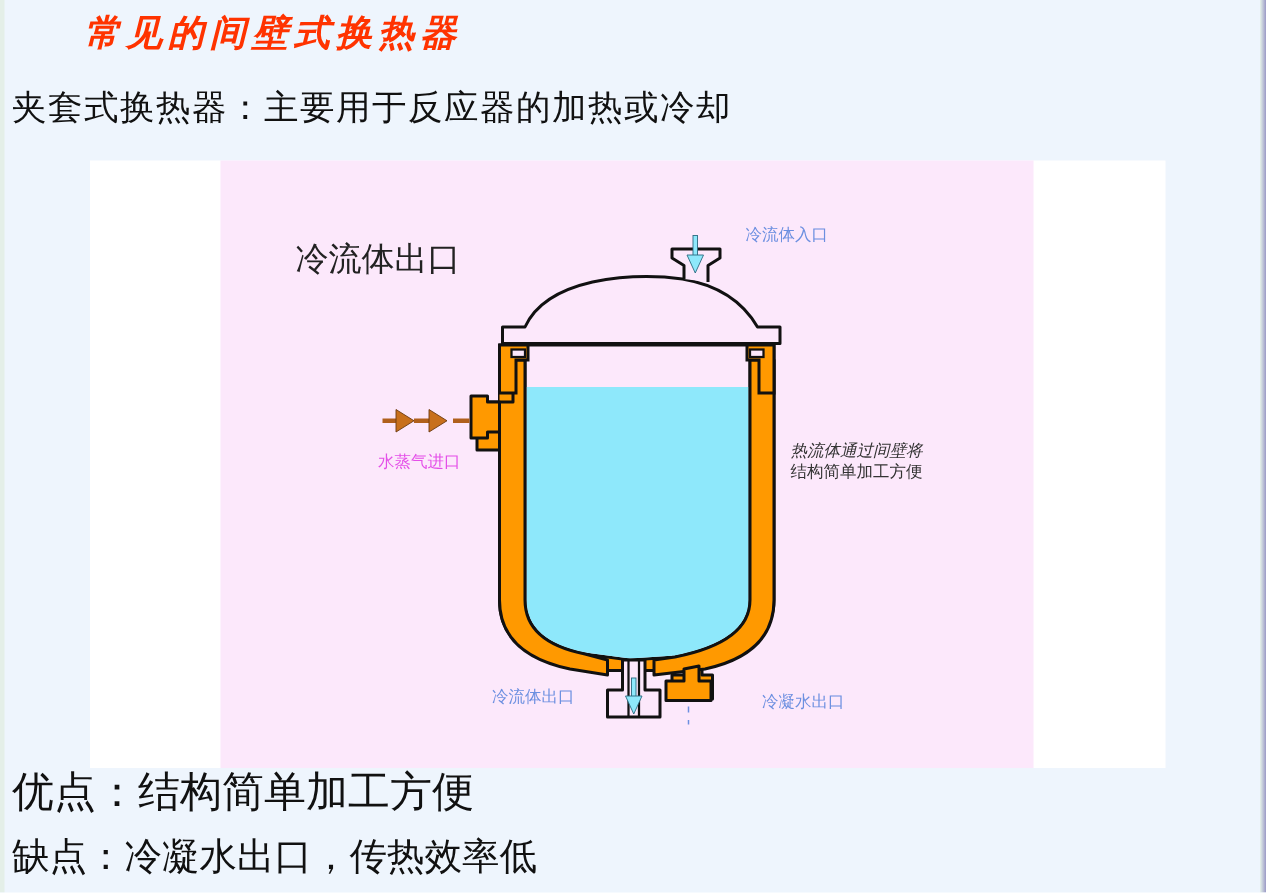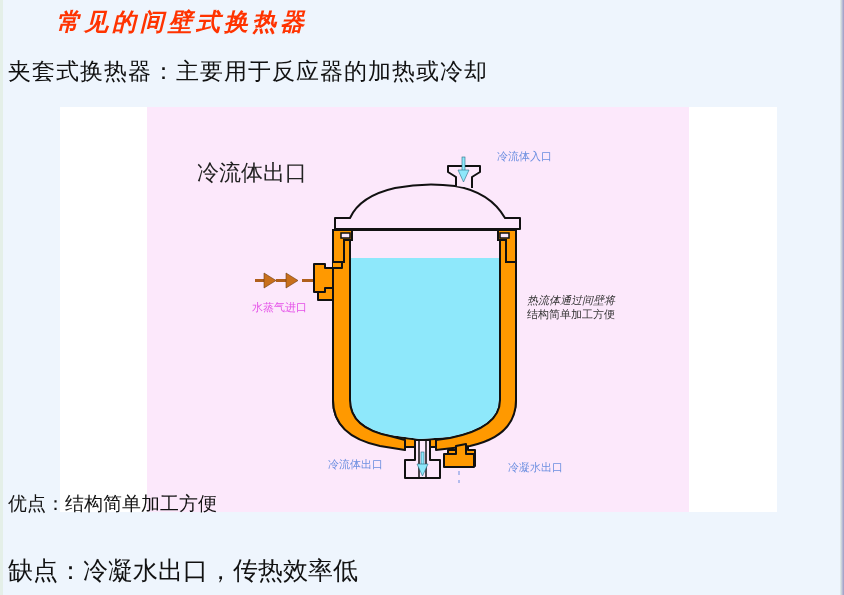--- a/index.html
+++ b/index.html
@@ -43,22 +43,22 @@
       font-family: "DejaVu Serif", serif;
     }
     .lbl {
       position: absolute; font-size: 11px; white-space: nowrap;
       font-family: "DejaVu Serif", serif;
     }
     .lbl-blue { color: #6C8FE0; }
     .lbl-magenta { color: #E44FE8; }
     .lbl-dark { color: #333; line-height: 14px; }
     .pros {
-      position: absolute; left: 8px; top: 491px;
-      font-size: 19px; color: #111;
+      position: absolute; left: 8px; top: 509px;
+      font-size: 28px; color: #111;
       font-family: Liberation Sans, sans-serif;
     }
     .cons {
       position: absolute; left: 8px; top: 554px;
       font-size: 25px; color: #111;
       font-family: "DejaVu Sans", sans-serif;
     }
     svg.diagram { position: absolute; left: 0; top: 0; }
   </style>
 </head>

